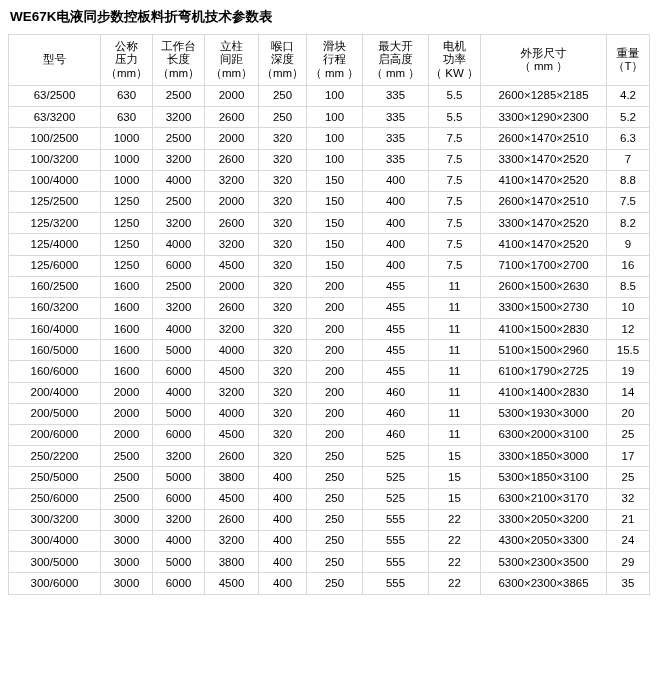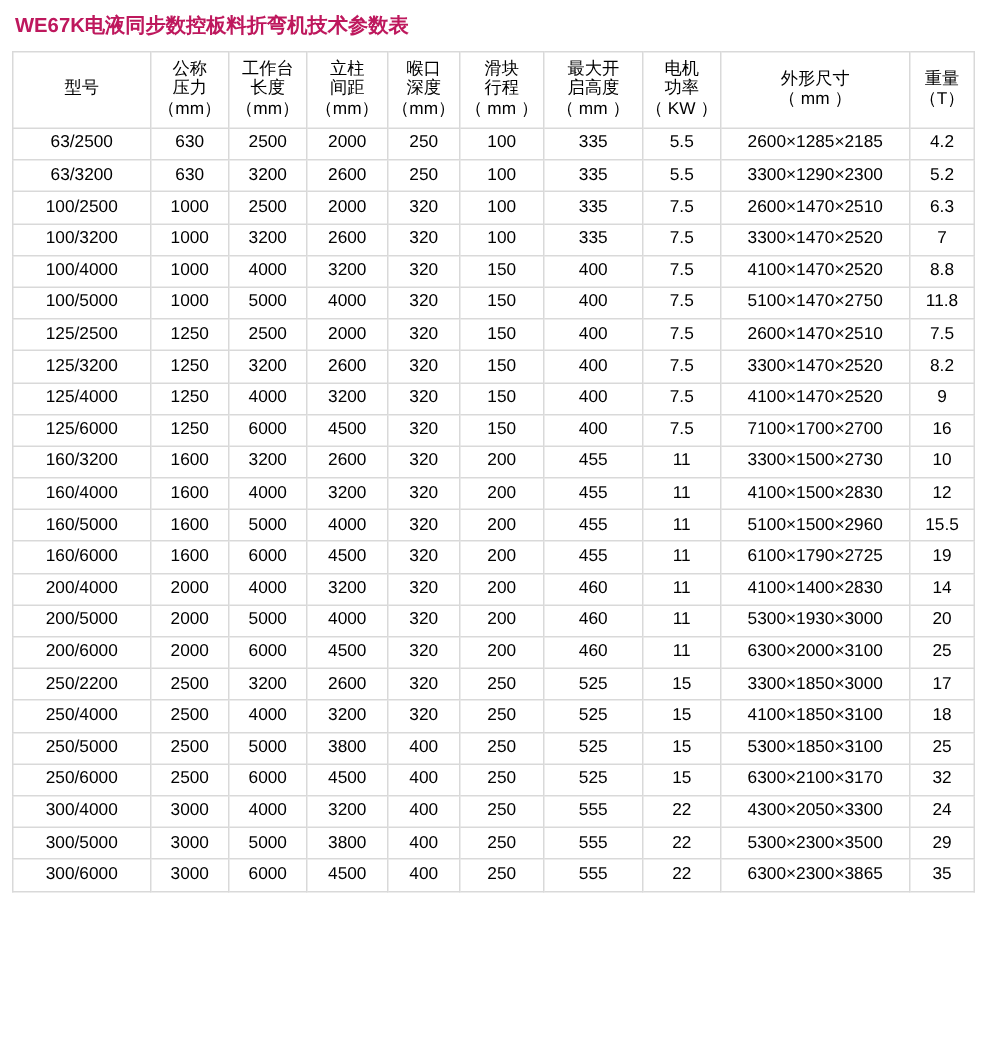--- a/index.html
+++ b/index.html
@@ -15,21 +15,21 @@
     overflow: hidden;
   }
   .page {
     padding: 6px 8px 0 8px;
     box-sizing: border-box;
     width: 657px;
   }
   .doc-title {
     font-size: 13.5px;
     font-weight: bold;
-    color: #be185d;
+    color: #000000;
     margin: 2px 0 8px 2px;
     letter-spacing: 0px;
   }
   table.spec {
     border-collapse: collapse;
     width: 641px;
     table-layout: fixed;
     font-size: 11.5px;
   }
   table.spec th, table.spec td {
@@ -160,32 +160,20 @@
           <td>4000</td>
           <td>3200</td>
           <td>320</td>
           <td>150</td>
           <td>400</td>
           <td>7.5</td>
           <td>4100×1470×2520</td>
           <td>8.8</td>
         </tr>
         <tr>
-          <td>100/5000</td>
-          <td>1000</td>
-          <td>5000</td>
-          <td>4000</td>
-          <td>320</td>
-          <td>150</td>
-          <td>400</td>
-          <td>7.5</td>
-          <td>5100×1470×2750</td>
-          <td>11.8</td>
-        </tr>
-        <tr>
           <td>125/2500</td>
           <td>1250</td>
           <td>2500</td>
           <td>2000</td>
           <td>320</td>
           <td>150</td>
           <td>400</td>
           <td>7.5</td>
           <td>2600×1470×2510</td>
           <td>7.5</td>
@@ -220,20 +208,32 @@
           <td>6000</td>
           <td>4500</td>
           <td>320</td>
           <td>150</td>
           <td>400</td>
           <td>7.5</td>
           <td>7100×1700×2700</td>
           <td>16</td>
         </tr>
         <tr>
+          <td>160/2500</td>
+          <td>1600</td>
+          <td>2500</td>
+          <td>2000</td>
+          <td>320</td>
+          <td>200</td>
+          <td>455</td>
+          <td>11</td>
+          <td>2600×1500×2630</td>
+          <td>8.5</td>
+        </tr>
+        <tr>
           <td>160/3200</td>
           <td>1600</td>
           <td>3200</td>
           <td>2600</td>
           <td>320</td>
           <td>200</td>
           <td>455</td>
           <td>11</td>
           <td>3300×1500×2730</td>
           <td>10</td>
@@ -316,32 +316,20 @@
           <td>3200</td>
           <td>2600</td>
           <td>320</td>
           <td>250</td>
           <td>525</td>
           <td>15</td>
           <td>3300×1850×3000</td>
           <td>17</td>
         </tr>
         <tr>
-          <td>250/4000</td>
-          <td>2500</td>
-          <td>4000</td>
-          <td>3200</td>
-          <td>320</td>
-          <td>250</td>
-          <td>525</td>
-          <td>15</td>
-          <td>4100×1850×3100</td>
-          <td>18</td>
-        </tr>
-        <tr>
           <td>250/5000</td>
           <td>2500</td>
           <td>5000</td>
           <td>3800</td>
           <td>400</td>
           <td>250</td>
           <td>525</td>
           <td>15</td>
           <td>5300×1850×3100</td>
           <td>25</td>
@@ -350,20 +338,32 @@
           <td>250/6000</td>
           <td>2500</td>
           <td>6000</td>
           <td>4500</td>
           <td>400</td>
           <td>250</td>
           <td>525</td>
           <td>15</td>
           <td>6300×2100×3170</td>
           <td>32</td>
+        </tr>
+        <tr>
+          <td>300/3200</td>
+          <td>3000</td>
+          <td>3200</td>
+          <td>2600</td>
+          <td>400</td>
+          <td>250</td>
+          <td>555</td>
+          <td>22</td>
+          <td>3300×2050×3200</td>
+          <td>21</td>
         </tr>
         <tr>
           <td>300/4000</td>
           <td>3000</td>
           <td>4000</td>
           <td>3200</td>
           <td>400</td>
           <td>250</td>
           <td>555</td>
           <td>22</td>

